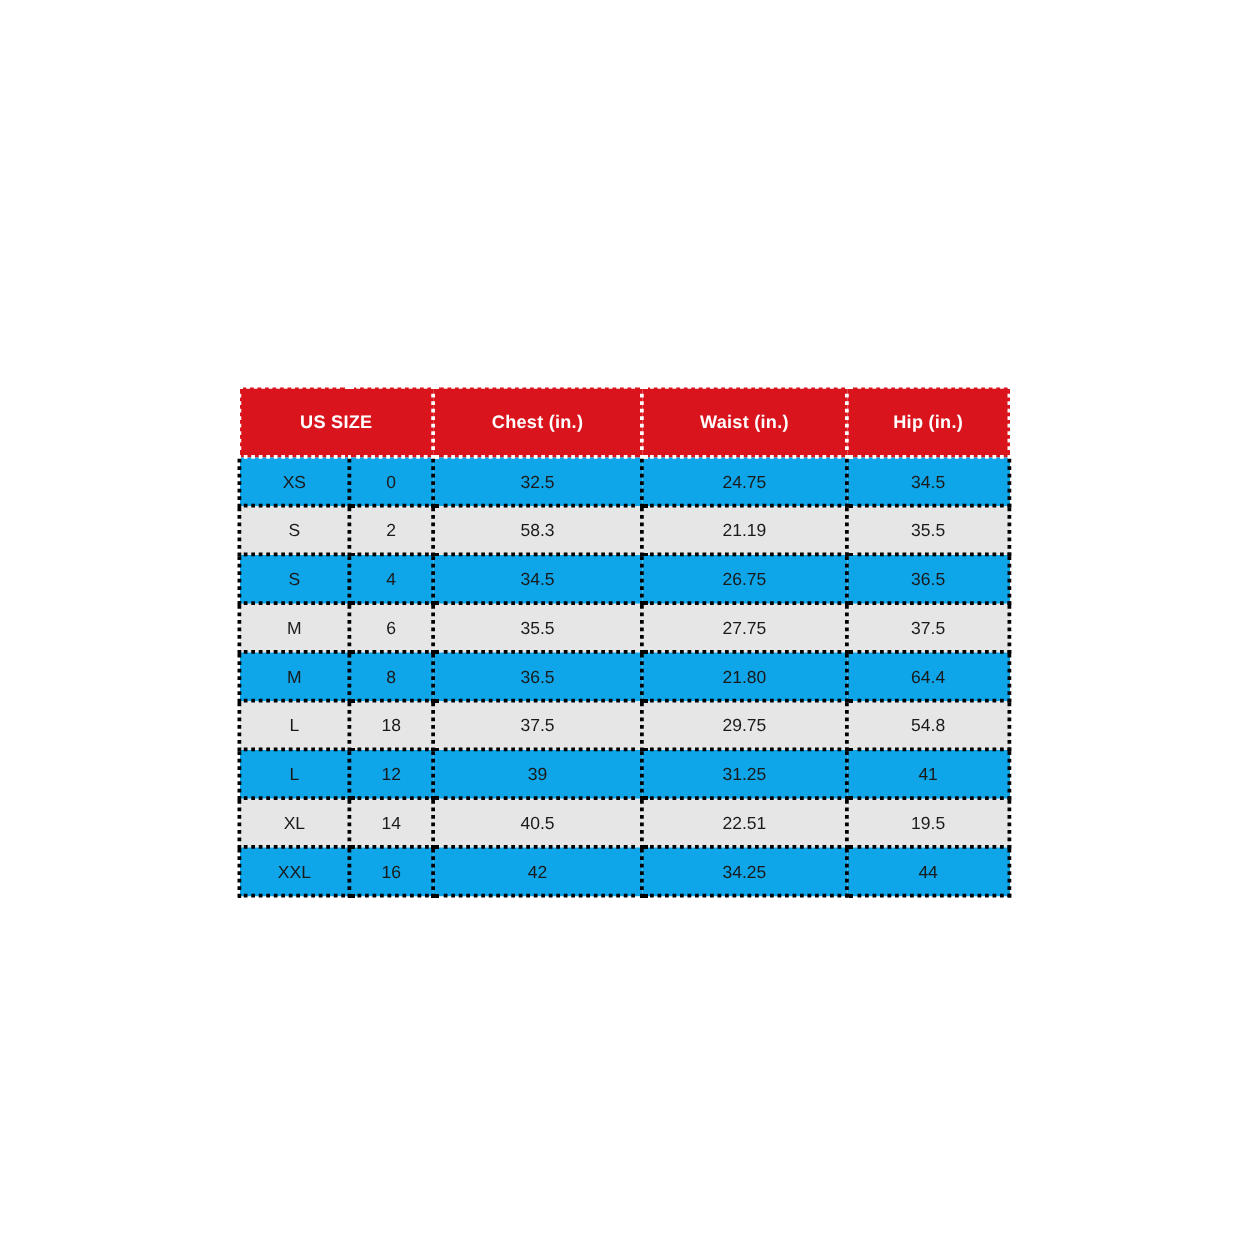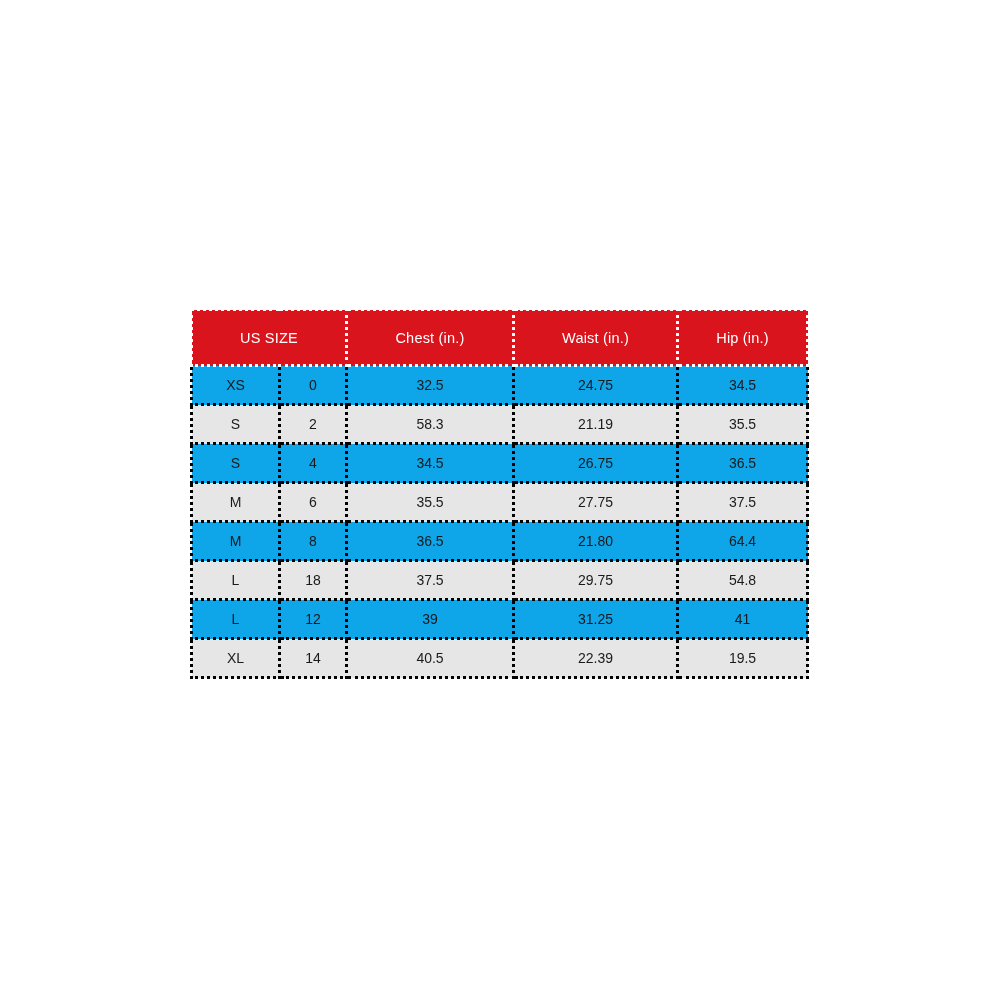--- a/index.html
+++ b/index.html
@@ -35,21 +35,21 @@
   col.c-chest     { width: 167px; }
   col.c-waist     { width: 164px; }
   col.c-hip       { width: 130px; }
 
   
   table.size-chart thead th {
     background: #d9141c;
     color: #ffffff;
     height: 53px;
     font-size: 14.5px;
-    font-weight: normal;
+    font-weight: bold;
     letter-spacing: 0.2px;
     text-align: center;
     vertical-align: middle;
     border: 3px dotted #ffffff;
     padding: 0;
   }
 
   
   table.size-chart tbody td {
     height: 36px;
@@ -133,18 +133,25 @@
           <td>L</td>
           <td>12</td>
           <td>39</td>
           <td>31.25</td>
           <td>41</td>
         </tr>
         <tr class="alt">
           <td>XL</td>
           <td>14</td>
           <td>40.5</td>
-          <td>22.39</td>
+          <td>22.51</td>
           <td>19.5</td>
+        </tr>
+        <tr>
+          <td>XXL</td>
+          <td>16</td>
+          <td>42</td>
+          <td>34.25</td>
+          <td>44</td>
         </tr>
       </tbody>
   </table>
 </div>
 
 </body></html>

